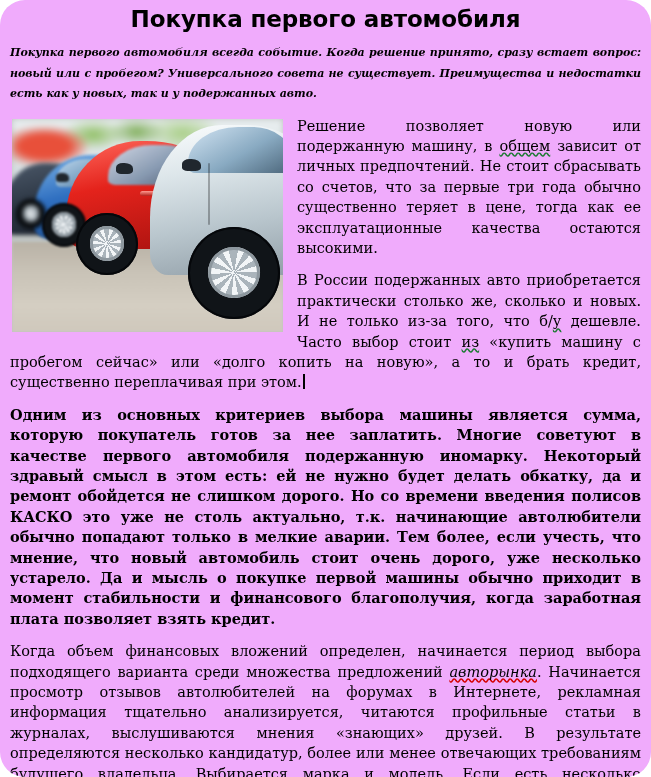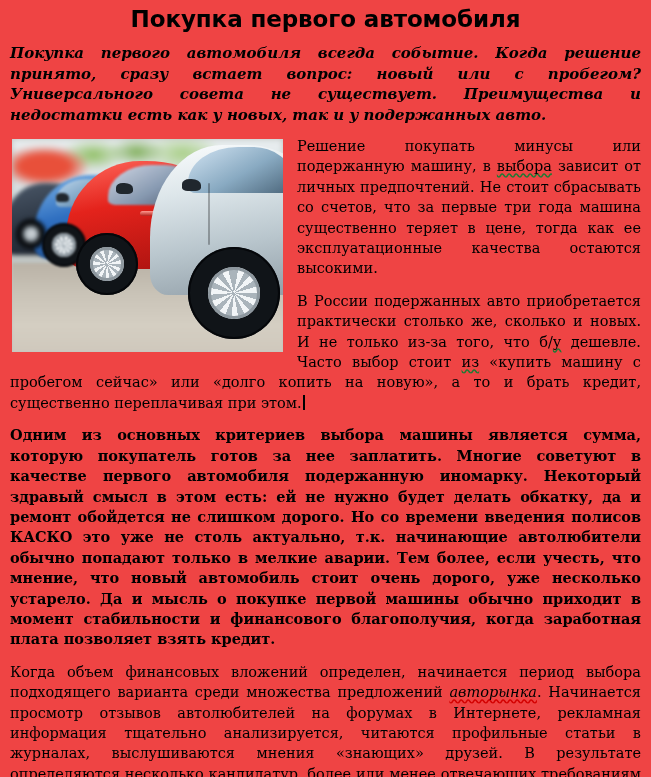--- a/index.html
+++ b/index.html
@@ -16,41 +16,42 @@
     color: #000000;
   }
 
   .page {
     position: relative;
     width: 651px;
     height: 777px;
     box-sizing: border-box;
     padding: 0 9px 0 9px;
     overflow: hidden;
-    background: #ef4444;
+    background: #f0abfc;
+    border-radius: 25px;
   }
 
   
   .doc-title {
     font-family: "DejaVu Sans", "Liberation Sans", sans-serif;
     font-weight: bold;
     font-size: 23px;
     line-height: 30px;
     text-align: center;
     margin: 4px 0 9px 0;
     letter-spacing: -0.1px;
     color: #000;
   }
 
   
   .lead {
     font-family: "DejaVu Serif", "Liberation Serif", serif;
     font-weight: bold;
     font-style: italic;
-    font-size: 15px;
+    font-size: 11px;
     line-height: 20.5px;
     text-align: justify;
     margin: 0 1px 11px 1px;
   }
 
   
   .figure {
     float: left;
     width: 271px;
     height: 213px;
@@ -229,21 +230,21 @@
       <div class="mirror mirror-1"></div>
       <div class="mirror mirror-2"></div>
 
       <div class="wheel wheel-dark"></div>
       <div class="wheel wheel-blue"></div>
       <div class="wheel wheel-red"></div>
       <div class="wheel wheel-front"></div>
     </div>
   </div>
 
-  <p class="body-col"><span>Решение покупать минусы или подержанную машину, в </span><span class="gr-err">выбора</span><span> зависит от личных предпочтений. Не стоит сбрасывать со счетов, что за первые три года машина существенно теряет в цене, тогда как ее эксплуатационные качества остаются высокими.</span></p>
+  <p class="body-col"><span>Решение позволяет новую или подержанную машину, в </span><span class="gr-err">общем</span><span> зависит от личных предпочтений. Не стоит сбрасывать со счетов, что за первые три года обычно существенно теряет в цене, тогда как ее эксплуатационные качества остаются высокими.</span></p>
 
   <p class="body-col"><span>В России подержанных авто приобретается практически столько же, сколько и новых. И не только из-за того, что б/</span><span class="gr-err">у</span><span> дешевле. Часто выбор стоит </span><span class="gr-err">из</span><span> «купить машину с пробегом сейчас» или «долго копить на новую», а то и брать кредит, существенно переплачивая при этом.</span><span class="caret"></span></p>
 
   <p class="body-col wrapped">Одним из основных критериев выбора машины является сумма, которую покупатель готов за нее заплатить. Многие советуют в качестве первого автомобиля подержанную иномарку. Некоторый здравый смысл в этом есть: ей не нужно будет делать обкатку, да и ремонт обойдется не слишком дорого. Но со времени введения полисов КАСКО это уже не столь актуально, т.к. начинающие автолюбители обычно попадают только в мелкие аварии. Тем более, если учесть, что мнение, что новый автомобиль стоит очень дорого, уже несколько устарело. Да и мысль о покупке первой машины обычно приходит в момент стабильности и финансового благополучия, когда заработная плата позволяет взять кредит.</p>
 
   <p class="body-col"><span>Когда объем финансовых вложений определен, начинается период выбора подходящего варианта среди множества предложений </span><span class="sp-err">авторынка</span><span>. Начинается просмотр отзывов автолюбителей на форумах в Интернете, рекламная информация тщательно анализируется, читаются профильные статьи в журналах, выслушиваются мнения «знающих» друзей. В результате определяются несколько кандидатур, более или менее отвечающих требованиям будущего владельца. Выбирается марка и модель. Если есть несколько вариантов, лучше записать плюсы и минусы каждого в сравнительную таблицу. Поинтересуйтесь наличием дополнительных опций: автоматической коробки передач, подушек безопасности, кондиционера и прочего. Уточните стоимость запасных деталей и дальнейшего технического обслуживания. Проведите тест-драйв машины. Иногда случается, что по характеристикам и внешнему виду все устраивает, но сев за руль, чувствуешь, что «не то».</span></p>
 
 </div>
 
 </body></html>

